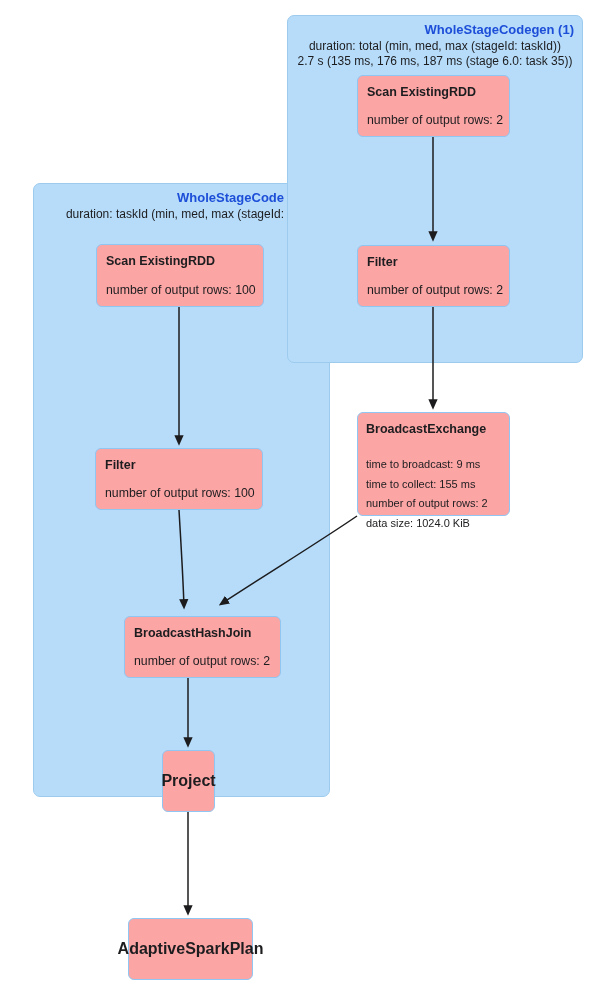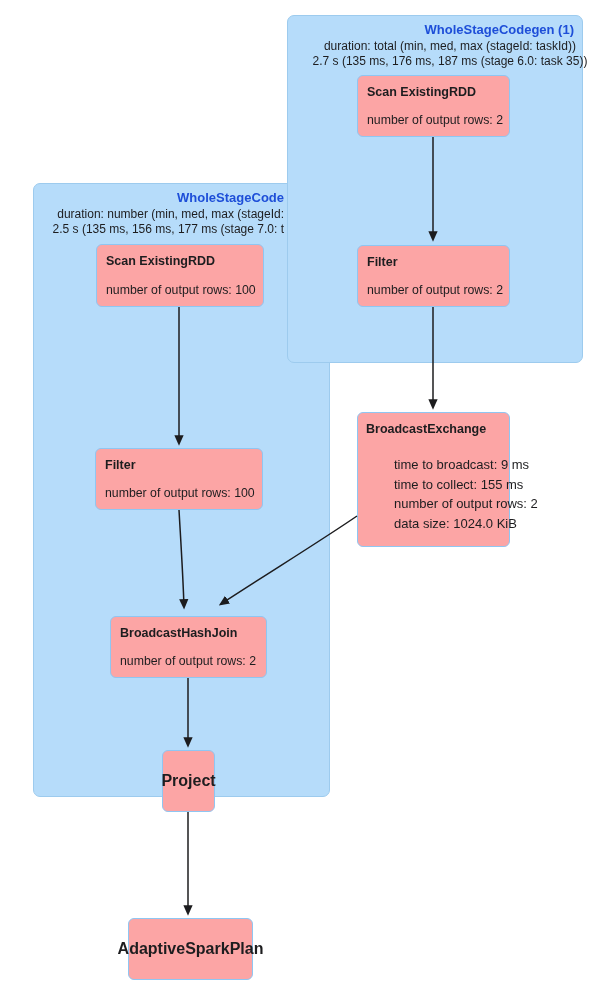--- a/index.html
+++ b/index.html
@@ -66,49 +66,47 @@
     position: absolute;
     left: 9px;
     bottom: 9px;
     font-size: 12.3px;
     white-space: nowrap;
   }
   .metric-list {
     position: absolute;
     left: 8px;
     top: 42px;
-    font-size: 13px;
+    font-size: 11px;
     line-height: 19.5px;
     white-space: nowrap;
-    margin-left: 28px;
   }
   .metric-list div { white-space: nowrap; }
   #edge-layer {
     position: absolute;
     left: 0;
     top: 0;
     pointer-events: none;
   }
 </style>
 </head>
 <body>
 
 <div id="canvas">
 
   <div class="cluster" style="left:33px; top:183px; width:297px; height:614px;">
     <div class="cluster-title" style="right:45px;">WholeStageCode</div>
     <div class="cluster-duration" style="top:23px; right:45px; text-align:right;">
-      <div>duration: number (min, med, max (stageId:</div>
-      <div>2.5 s (135 ms, 156 ms, 177 ms (stage 7.0: t</div>
+      <div>duration: taskId (min, med, max (stageId:</div>
     </div>
   </div>
 
   <div class="cluster" style="left:287px; top:15px; width:296px; height:348px;">
     <div class="cluster-title" style="right:8px;">WholeStageCodegen (1)</div>
-    <div class="cluster-duration" style="top:23px; left:0; width:100%; text-align:center;padding-left:15px;">
+    <div class="cluster-duration" style="top:23px; left:0; width:100%; text-align:center;">
       <div>duration: total (min, med, max (stageId: taskId))</div>
       <div>2.7 s (135 ms, 176 ms, 187 ms (stage 6.0: task 35))</div>
     </div>
   </div>
 
   <div class="node" style="left:357px; top:75px; width:153px; height:62px;">
     <div class="node-title">Scan ExistingRDD</div>
     <div class="node-metric">number of output rows: 2</div>
   </div>
 
@@ -120,30 +118,30 @@
   <div class="node" style="left:96px; top:244px; width:168px; height:63px;">
     <div class="node-title">Scan ExistingRDD</div>
     <div class="node-metric">number of output rows: 100</div>
   </div>
 
   <div class="node" style="left:95px; top:448px; width:168px; height:62px;">
     <div class="node-title">Filter</div>
     <div class="node-metric">number of output rows: 100</div>
   </div>
 
-  <div class="node" style="left:110px; top:616px; width:157px; height:62px;">
+  <div class="node" style="left:124px; top:616px; width:157px; height:62px;">
     <div class="node-title">BroadcastHashJoin</div>
     <div class="node-metric">number of output rows: 2</div>
   </div>
 
   <div class="node" style="left:162px; top:750px; width:53px; height:62px;">
     <div class="node-title-centered">Project</div>
   </div>
 
-  <div class="node" style="left:357px; top:412px; width:153px; height:135px;">
+  <div class="node" style="left:357px; top:412px; width:153px; height:104px;">
     <div class="node-title" style="left:8px;">BroadcastExchange</div>
     <div class="metric-list">
       <div>time to broadcast: 9 ms</div>
       <div>time to collect: 155 ms</div>
       <div>number of output rows: 2</div>
       <div>data size: 1024.0 KiB</div>
     </div>
   </div>
 
   <div class="node" style="left:128px; top:918px; width:125px; height:62px;text-align:center;">

